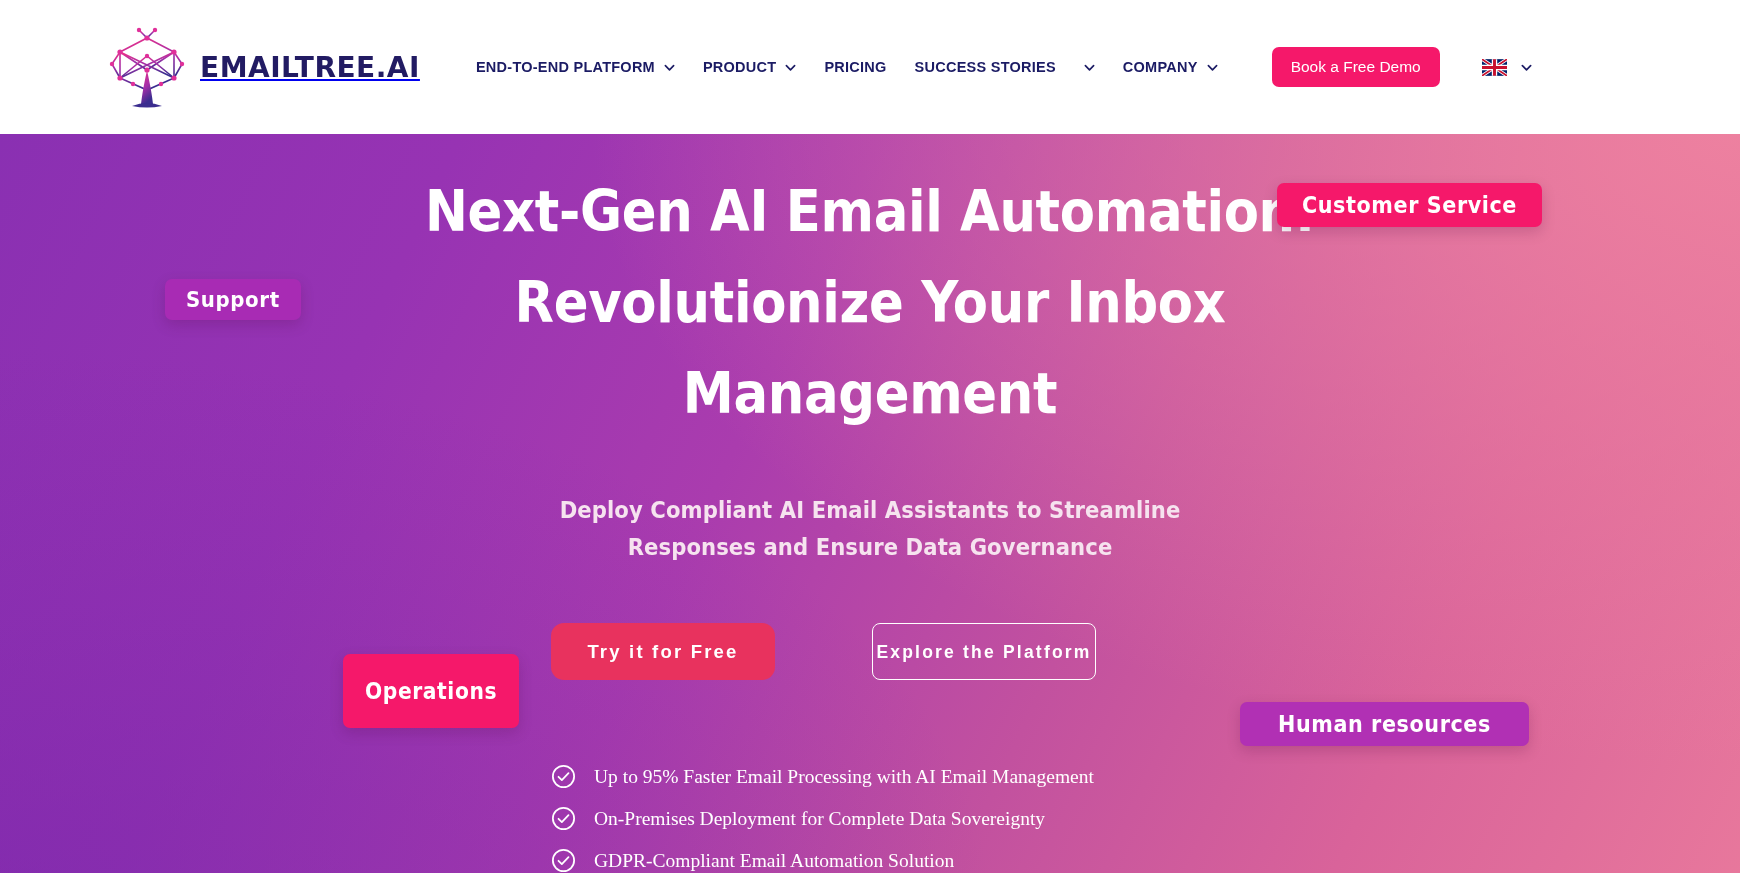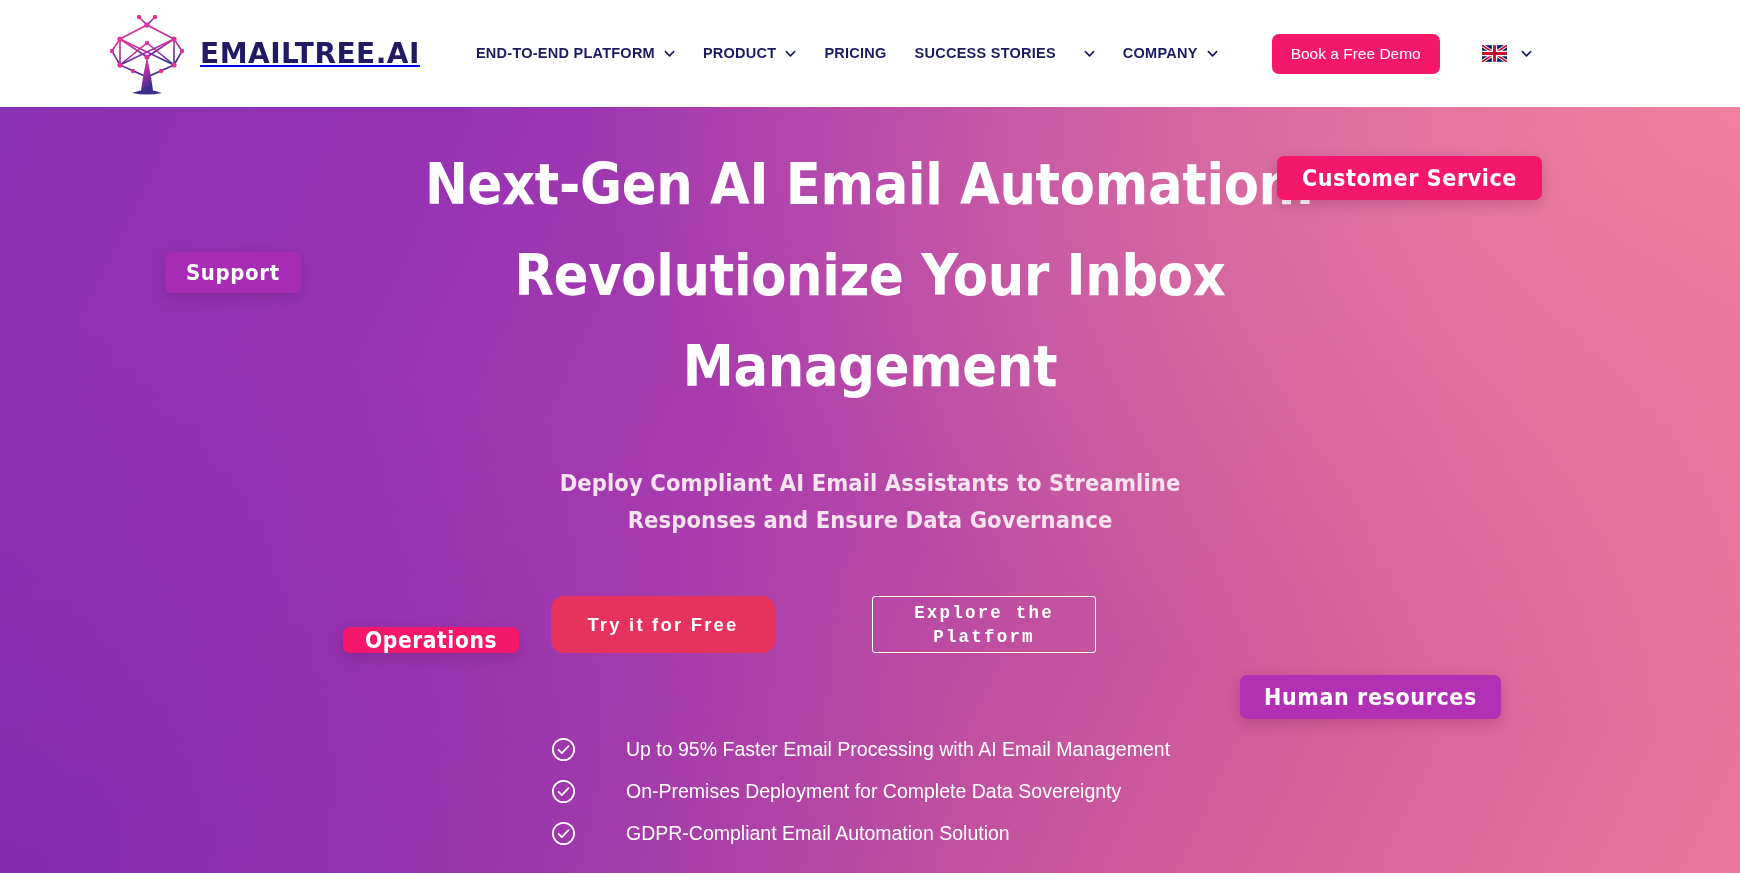--- a/index.html
+++ b/index.html
@@ -1,21 +1,21 @@
 <!DOCTYPE html>
 <html><head>
 <meta charset="utf-8">
 <style>
   *{margin:0;padding:0;box-sizing:border-box;}
   html,body{width:1740px;height:873px;overflow:hidden;}
   body{font-family:"Liberation Sans",sans-serif;background:#fff;}
 
   
   .header{
-    position:relative;height:107px;background:#ffffff;
+    position:relative;height:134px;background:#ffffff;
     display:flex;align-items:center;z-index:30;
   }
   .logo-wrap{display:flex;align-items:center;margin-left:108px;}
   .logo-mark{width:78px;height:82px;flex:none;}
   .logo-text{
     margin-left:14px;font-family:"DejaVu Sans",sans-serif;
     font-size:28px;font-weight:bold;letter-spacing:.5px;color:#221b63;
     white-space:nowrap;
   }
 
@@ -68,58 +68,57 @@
   }
 
   .cta-row{position:absolute;top:489px;left:551px;display:flex;align-items:flex-start;gap:97px;}
   .btn-primary{
     background:#e8325e;color:#fff;border:none;border-radius:13px;
     width:224px;height:57px;cursor:pointer;
     font-size:18.5px;font-weight:bold;letter-spacing:2.2px;
     font-family:"Liberation Sans",sans-serif;
   }
   .btn-ghost{
-    background:transparent;color:#fff;border:1.5px solid #fff;border-radius:3px;
+    background:transparent;color:#fff;border:1.5px solid #fff;border-radius:8px;
     width:224px;height:57px;cursor:pointer;
     font-size:17.5px;font-weight:bold;letter-spacing:2.2px;line-height:24px;
-    font-family:Liberation Mono, monospace;
+    font-family:Liberation Sans, sans-serif;
   }
 
   
   .badge{
     position:absolute;color:#fff;border-radius:7px;
     font-weight:bold;white-space:nowrap;cursor:pointer;
     box-shadow:0 5px 14px rgba(80,10,60,.20);
     font-family:"DejaVu Sans Condensed","Liberation Sans Narrow","Liberation Sans",sans-serif;
   }
   .badge-support{
     left:165px;top:145px;background:#a82bb4;
     padding:8px 21px;font-size:22px;letter-spacing:.6px;
   }
   .badge-customer{
     left:1277px;top:49px;background:#f5186a;
     padding:9px 25px;font-size:23px;letter-spacing:.6px;
   }
   .badge-operations{
     left:343px;top:520px;background:#f5186a;
-    padding:0 22px;font-size:22.5px;letter-spacing:.6px;
+    padding:24px 22px;font-size:22.5px;letter-spacing:.6px;
   }
   .badge-hr{
     left:1240px;top:568px;background:#b130b4;
-    padding:9px 24px;font-size:23px;letter-spacing:.6px;
+    padding:9px 38px;font-size:23px;letter-spacing:.6px;
   }
 
   
   .features{position:absolute;left:551px;top:630px;display:flex;flex-direction:column;gap:17px;}
   .feat{display:flex;align-items:center;gap:18px;color:#fff;}
   .feat-ico{width:25px;height:25px;flex:none;display:block;}
   .feat-txt{
     font-size:19.5px;line-height:25px;white-space:nowrap;
-    font-family:Liberation Sans, sans-serif;
-    margin-left:32px;
+    font-family:Liberation Serif, serif;
   }
 </style>
 </head>
 <body>
 
 <header class="header">
 
   <a class="logo-wrap" href="#">
     <span class="logo-mark">
       <svg viewBox="0 0 78 82" width="78" height="82">

